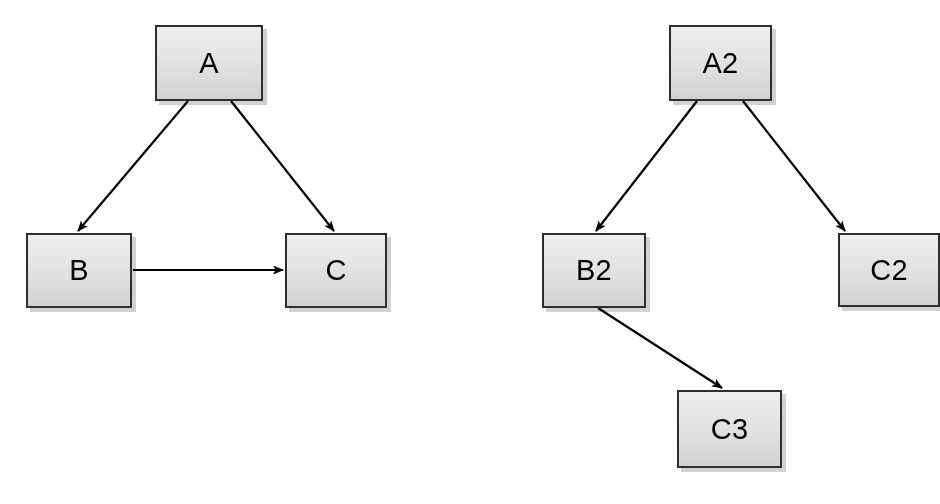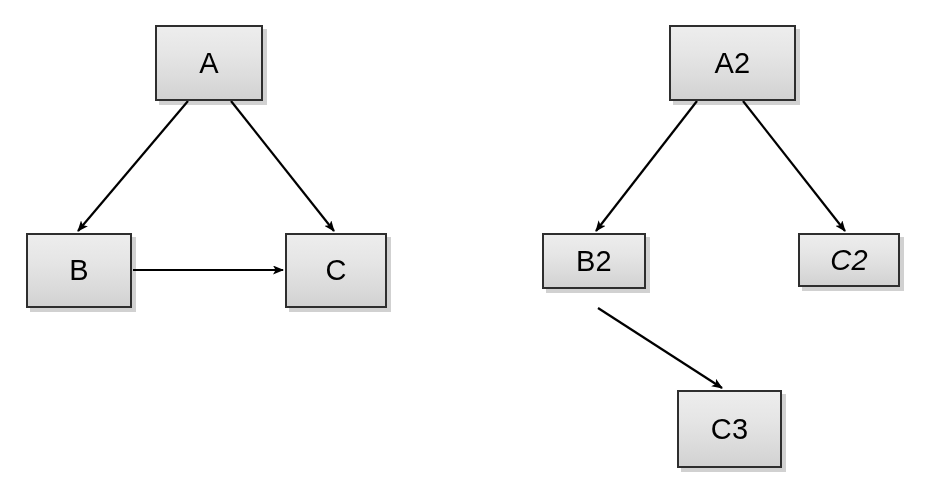--- a/index.html
+++ b/index.html
@@ -72,27 +72,27 @@
   <div id="nodes-group">
       <div class="node" style="left: 155px; top: 25px; width: 108px; height: 76px;">
         <span class="node-label">A</span>
       </div>
       <div class="node" style="left: 26px; top: 233px; width: 106px; height: 75px;">
         <span class="node-label">B</span>
       </div>
       <div class="node" style="left: 285px; top: 233px; width: 102px; height: 75px;">
         <span class="node-label">C</span>
       </div>
-      <div class="node" style="left: 669px; top: 25px; width: 127px; height: 76px; align-items: center;">
+      <div class="node" style="left: 669px; top: 25px; width: 103px; height: 76px; align-items: center;">
         <span class="node-label">A2</span>
       </div>
-      <div class="node" style="left: 542px; top: 233px; width: 104px; height: 56px;">
+      <div class="node" style="left: 542px; top: 233px; width: 104px; height: 75px;">
         <span class="node-label">B2</span>
       </div>
-      <div class="node" style="left: 798px; top: 233px; width: 102px; height: 54px; font-style: italic;">
+      <div class="node" style="left: 838px; top: 233px; width: 102px; height: 74px;">
         <span class="node-label">C2</span>
       </div>
       <div class="node" style="left: 677px; top: 390px; width: 105px; height: 78px;">
         <span class="node-label">C3</span>
       </div>
     </div>
 
 </div>
 
 </body></html>

